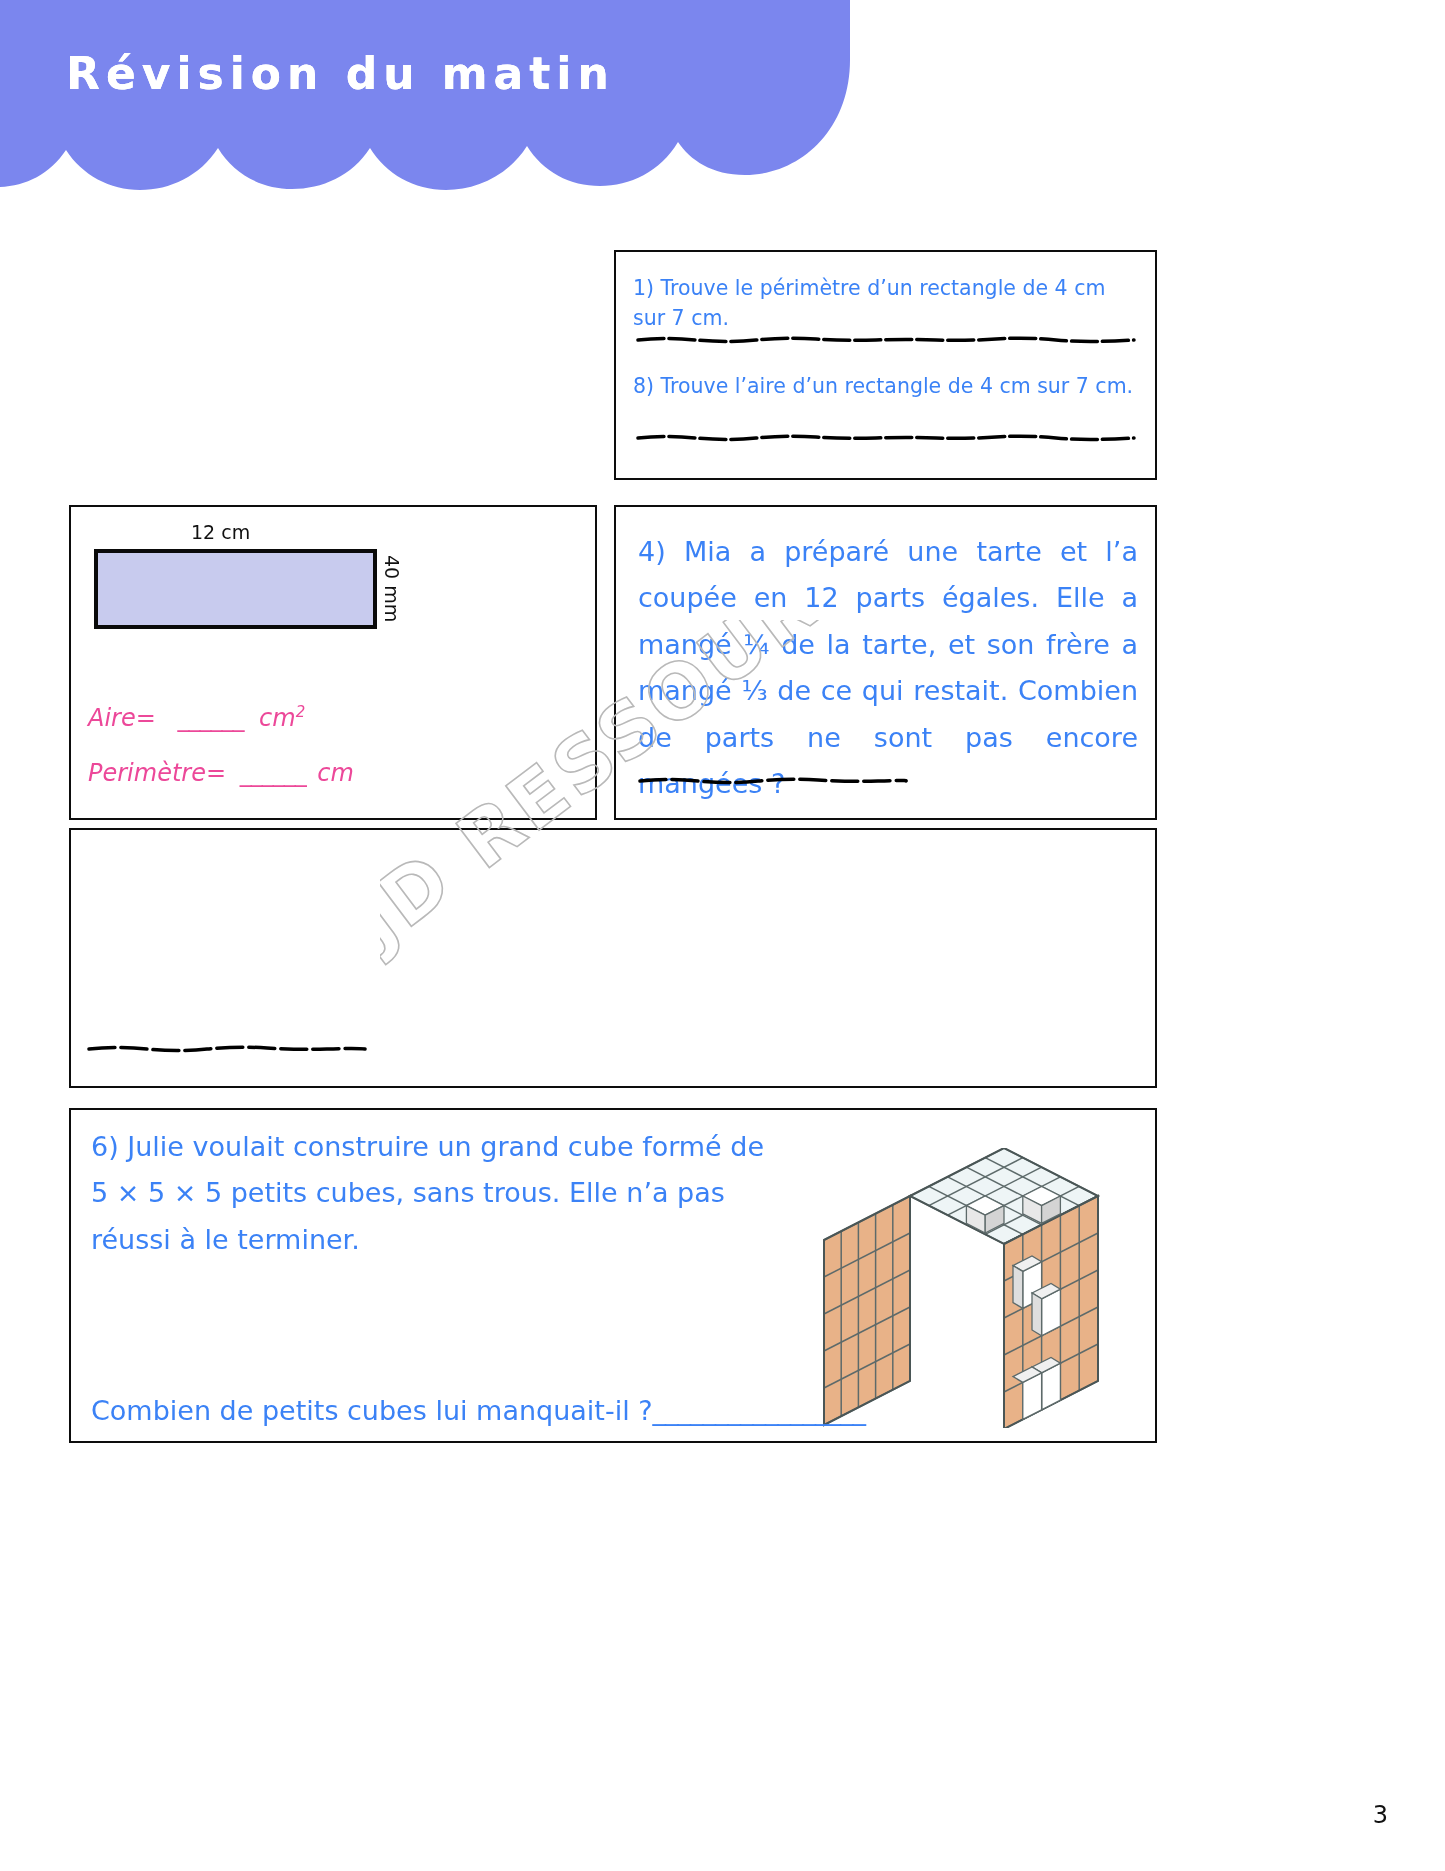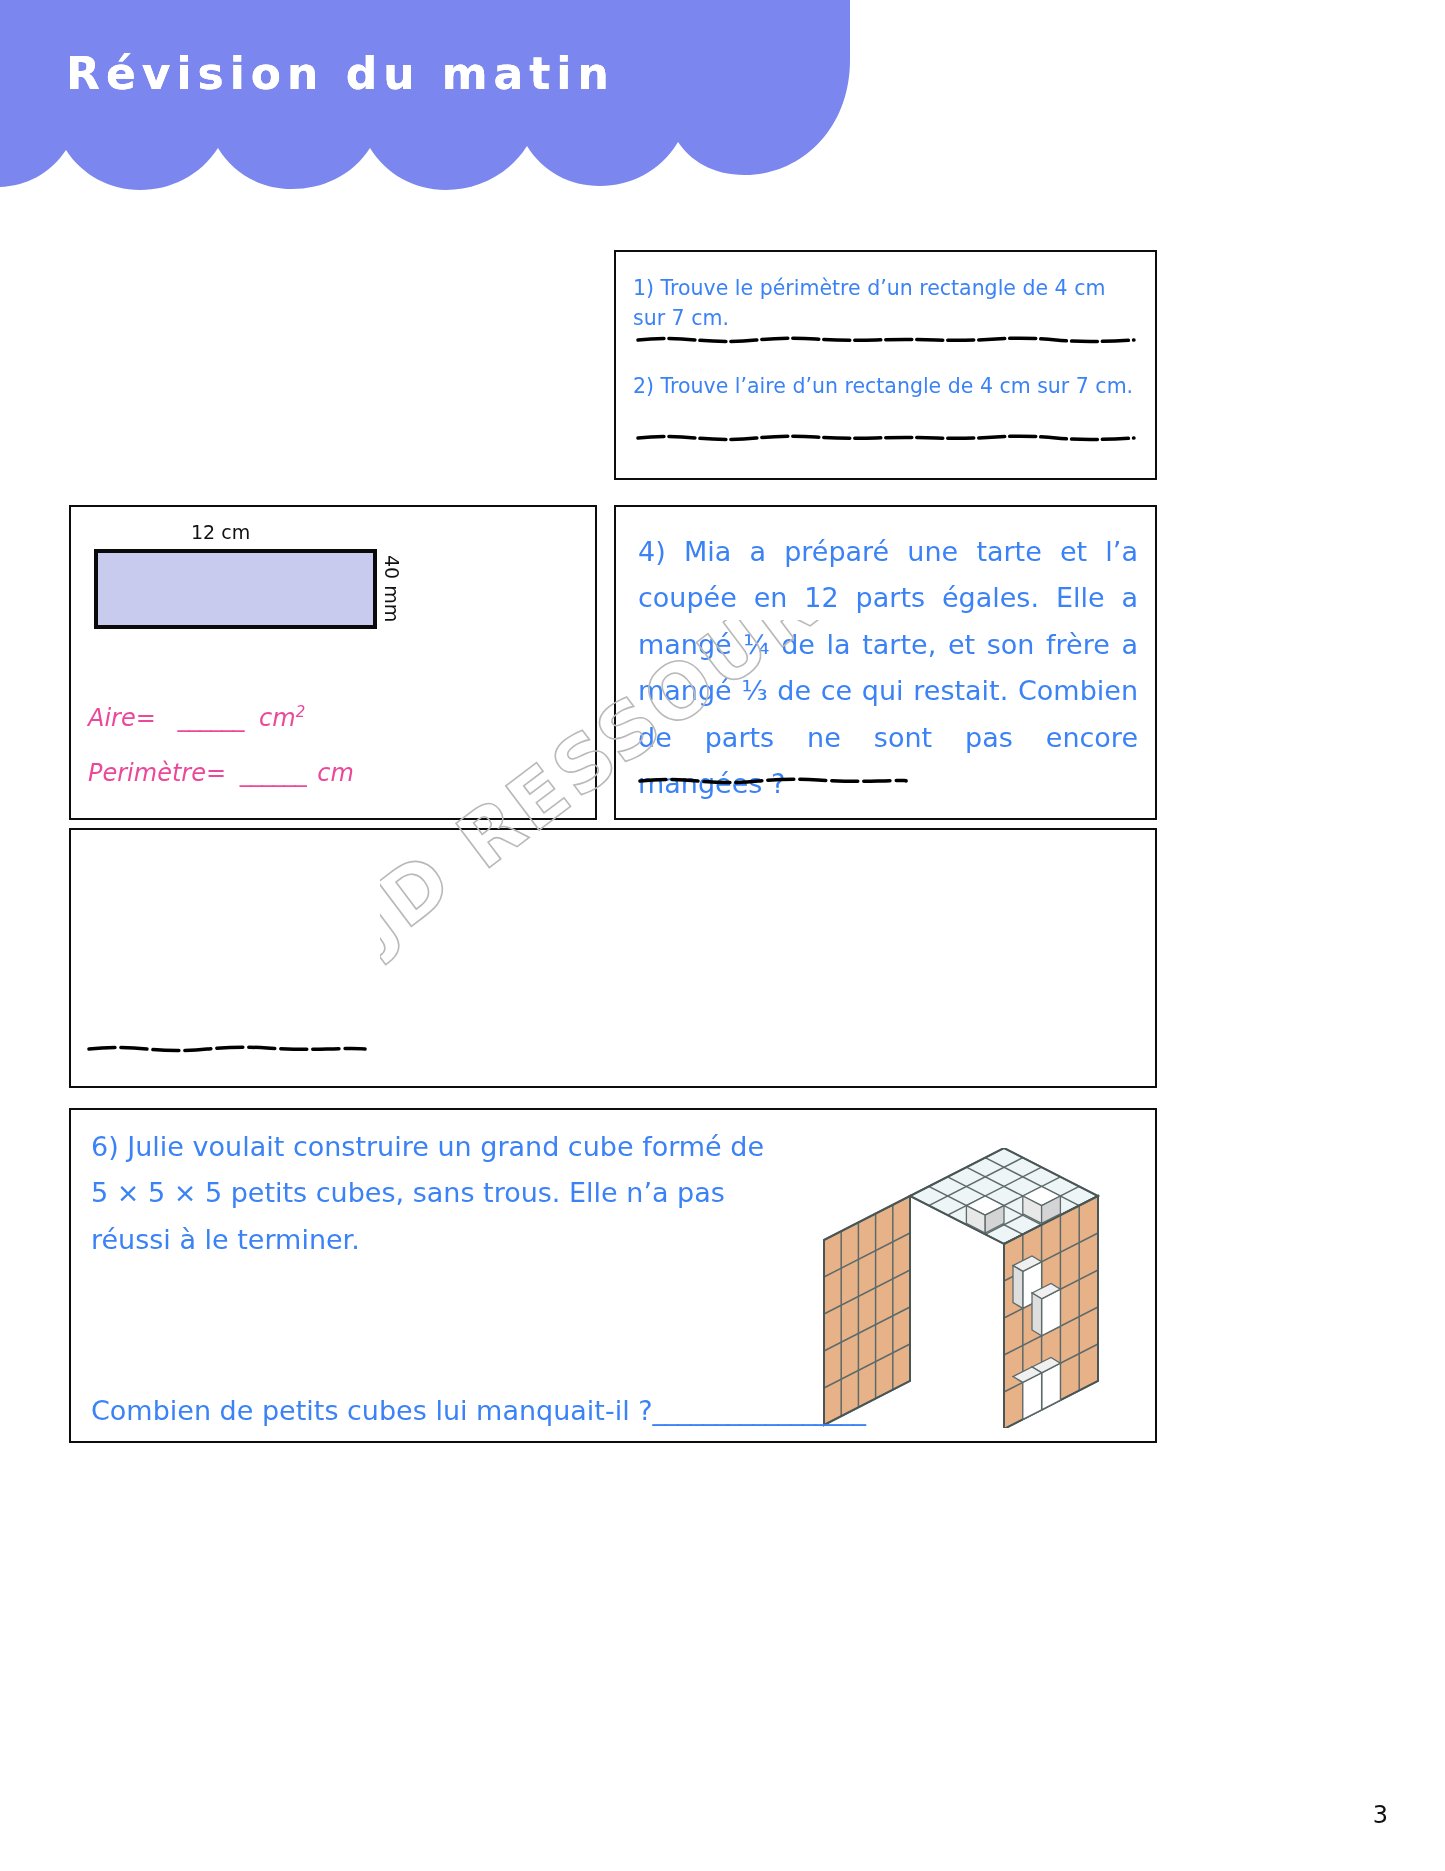--- a/index.html
+++ b/index.html
@@ -132,21 +132,21 @@
   <div class="box" style="left:614px; top:250px; width:543px; height:230px;">
 
     <div class="qtext" style="position:absolute; left:17px; top:22px; width:510px;">1) Trouve le périmètre d’un rectangle de 4 cm sur 7 cm.</div>
 
     <div class="rule" style="left:20px; top:82px;">
       <svg width="500" height="10" viewBox="0 0 500 10" xmlns="http://www.w3.org/2000/svg">
         <path d="M2,6 Q30,3 60,6 T120,6 T180,5 T240,6 T300,6 T360,5 T420,6 T498,6" fill="none" stroke="#000" stroke-width="3.5" stroke-linecap="round" stroke-dasharray="26 5"></path>
       </svg>
     </div>
 
-    <div class="qtext" style="position:absolute; left:17px; top:120px; width:510px;">2) Trouve l’aire d’un rectangle de 4 cm sur 7 cm.</div>
+    <div class="qtext" style="position:absolute; left:17px; top:120px; width:510px;">8) Trouve l’aire d’un rectangle de 4 cm sur 7 cm.</div>
 
     <div class="rule" style="left:20px; top:180px;">
       <svg width="500" height="10" viewBox="0 0 500 10" xmlns="http://www.w3.org/2000/svg">
         <path d="M2,6 Q30,3 60,6 T120,6 T180,5 T240,6 T300,6 T360,5 T420,6 T498,6" fill="none" stroke="#000" stroke-width="3.5" stroke-linecap="round" stroke-dasharray="26 5"></path>
       </svg>
     </div>
   </div>
 
   <div class="box" style="left:69px; top:505px; width:528px; height:315px;">
 

